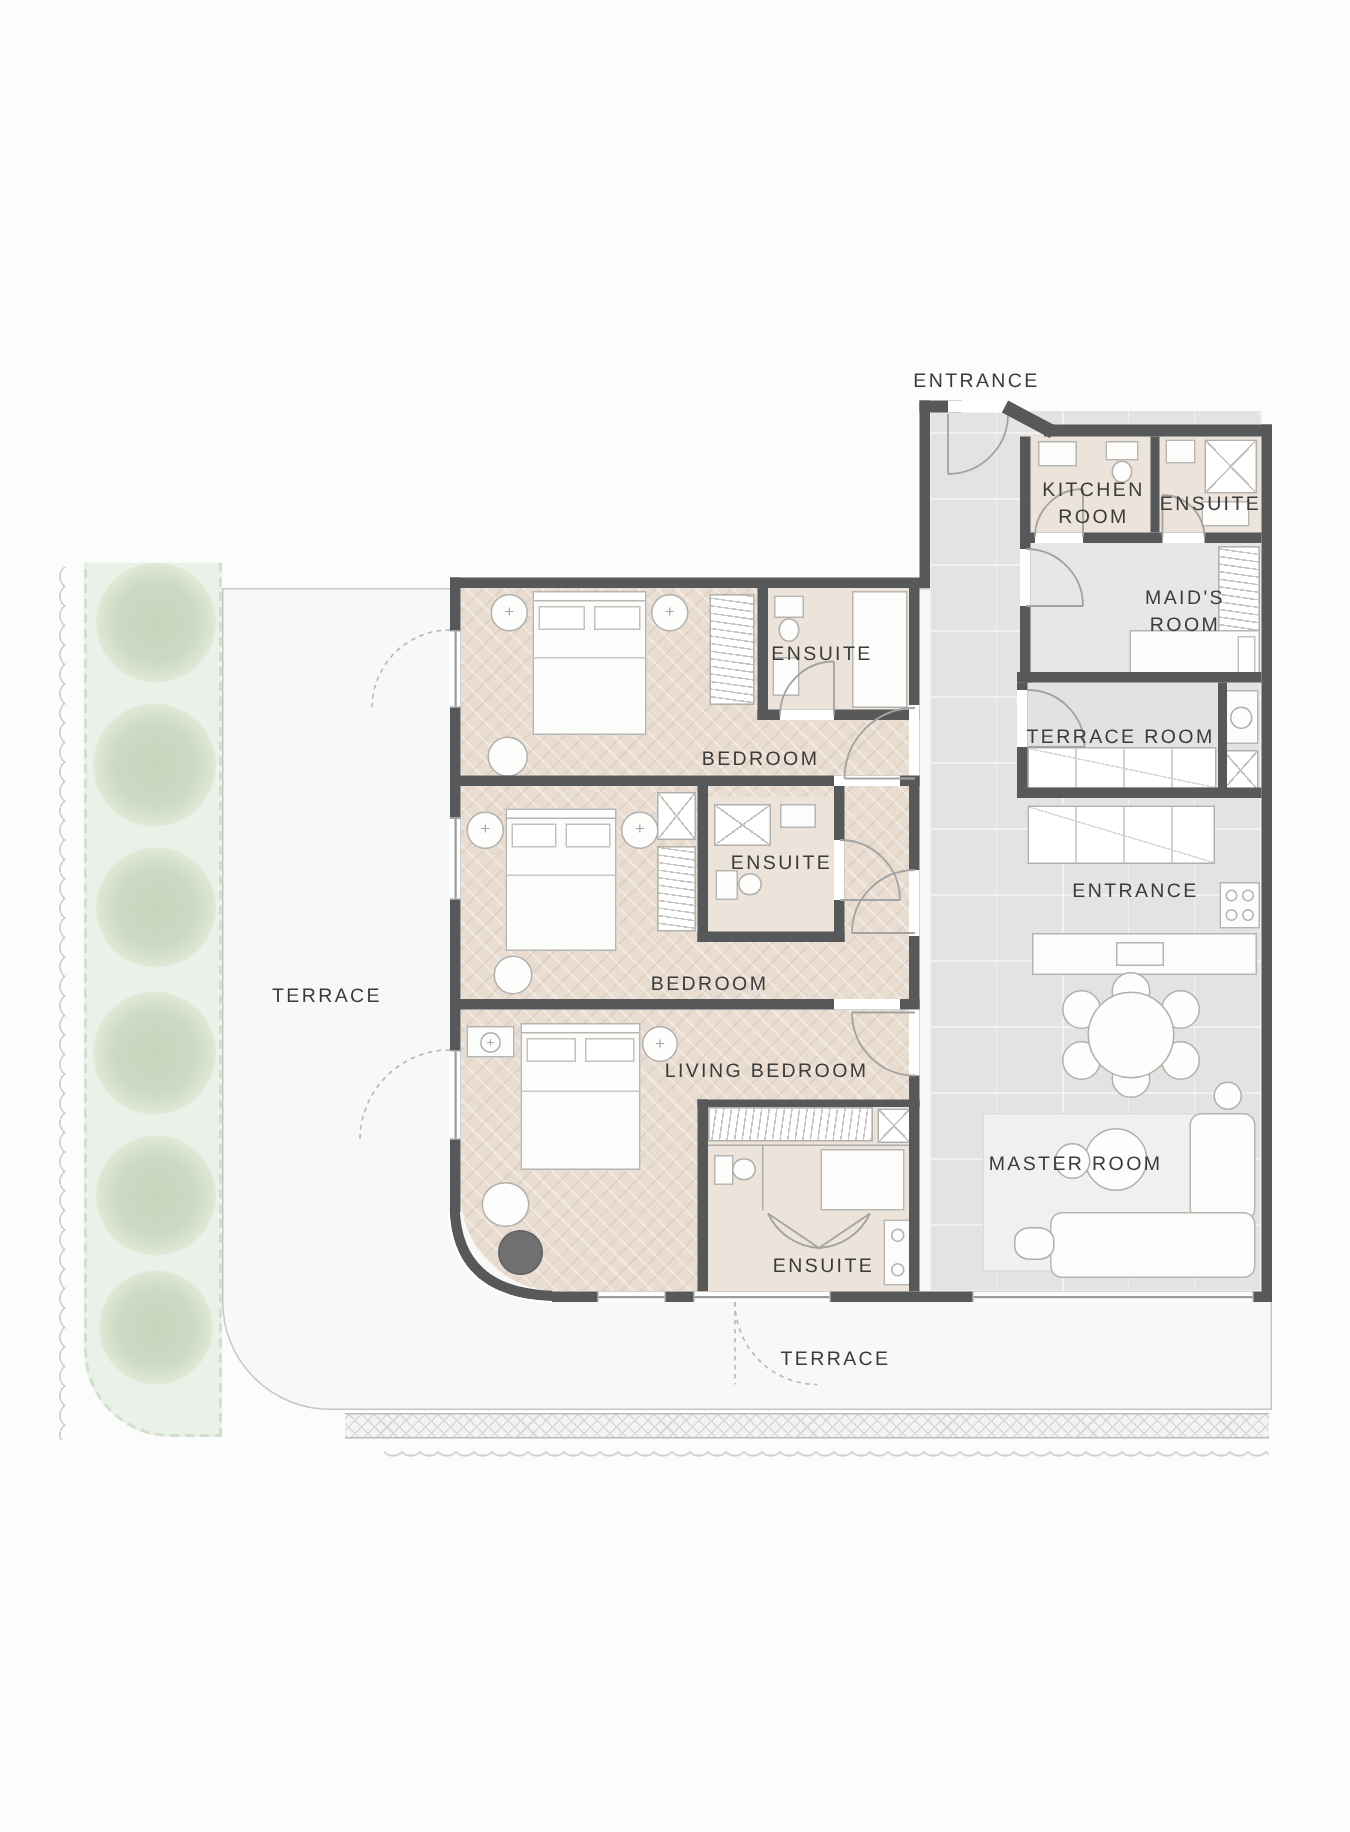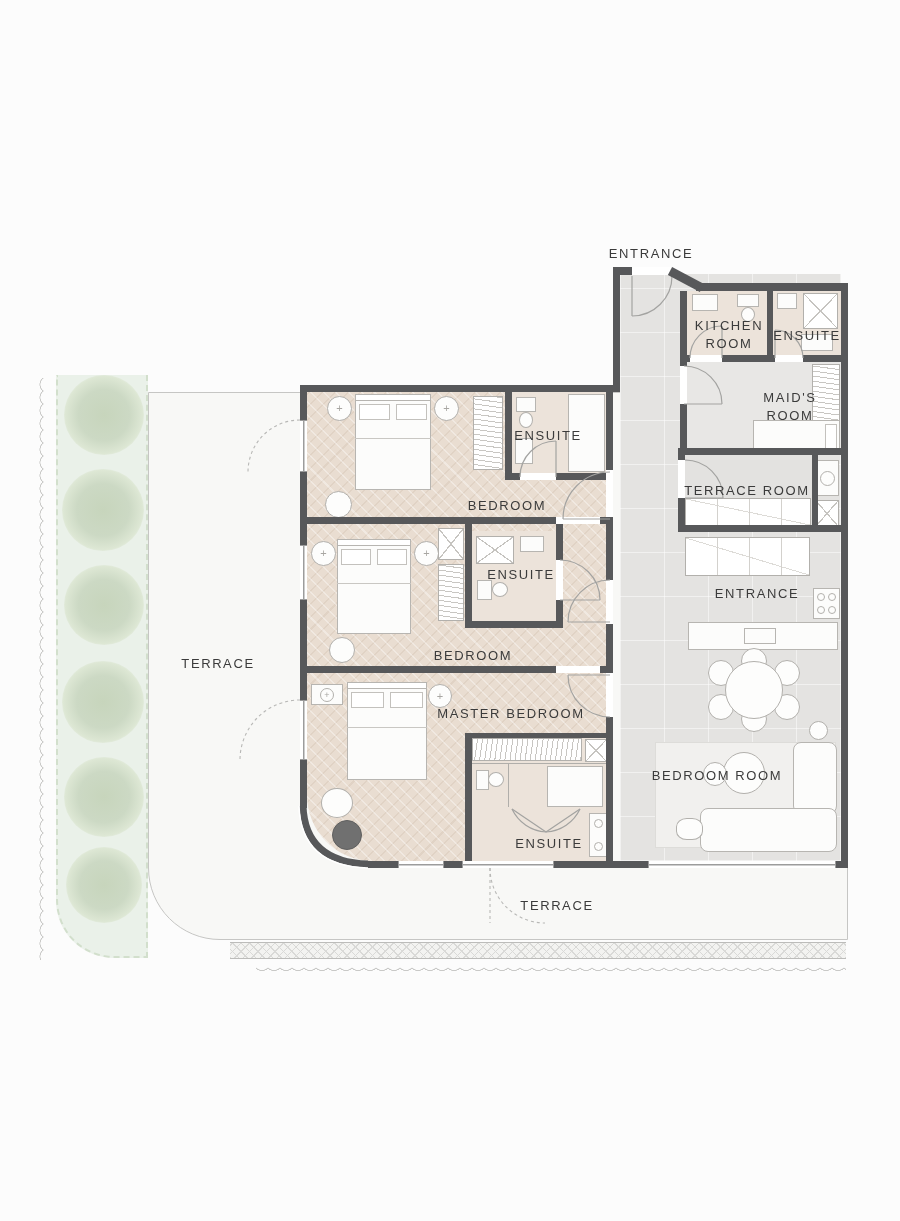--- a/index.html
+++ b/index.html
@@ -273,19 +273,19 @@
   <div class="lbl lbllayer" style="left:651px;top:254px;">ENTRANCE</div>
   <div class="lbl lbllayer wrap" style="left:729px;top:335px;width:95px;">KITCHEN ROOM</div>
   <div class="lbl lbllayer" style="left:807px;top:336px;">ENSUITE</div>
   <div class="lbl lbllayer wrap" style="left:790px;top:407px;width:85px;">MAID'S ROOM</div>
   <div class="lbl lbllayer" style="left:747px;top:491px;">TERRACE ROOM</div>
   <div class="lbl lbllayer" style="left:757px;top:594px;">ENTRANCE</div>
   <div class="lbl lbllayer" style="left:548px;top:436px;">ENSUITE</div>
   <div class="lbl lbllayer" style="left:507px;top:506px;">BEDROOM</div>
   <div class="lbl lbllayer" style="left:521px;top:575px;">ENSUITE</div>
   <div class="lbl lbllayer" style="left:473px;top:656px;">BEDROOM</div>
-  <div class="lbl lbllayer" style="left:511px;top:714px;">MASTER BEDROOM</div>
-  <div class="lbl lbllayer" style="left:717px;top:776px;">BEDROOM ROOM</div>
+  <div class="lbl lbllayer" style="left:511px;top:714px;">LIVING BEDROOM</div>
+  <div class="lbl lbllayer" style="left:717px;top:776px;">MASTER ROOM</div>
   <div class="lbl lbllayer" style="left:549px;top:844px;">ENSUITE</div>
   <div class="lbl lbllayer" style="left:218px;top:664px;">TERRACE</div>
   <div class="lbl lbllayer" style="left:557px;top:906px;">TERRACE</div>
 
 </div>
 
 </body></html>

